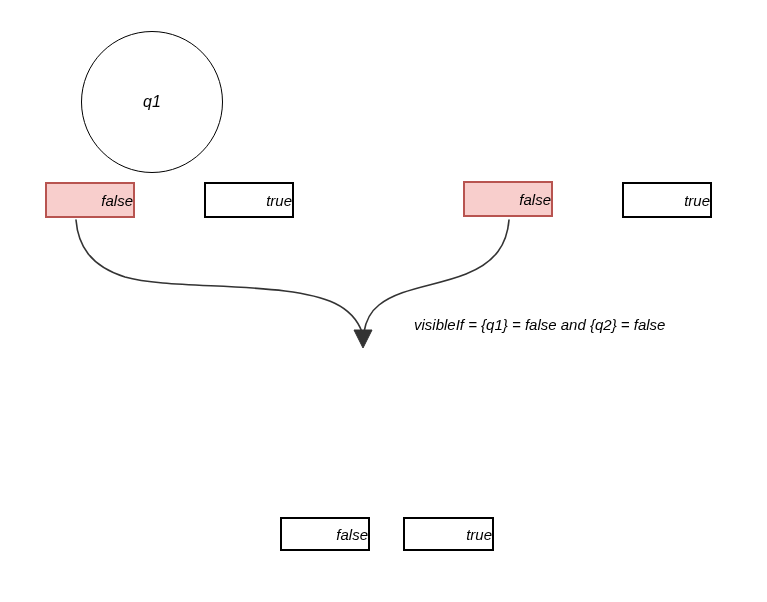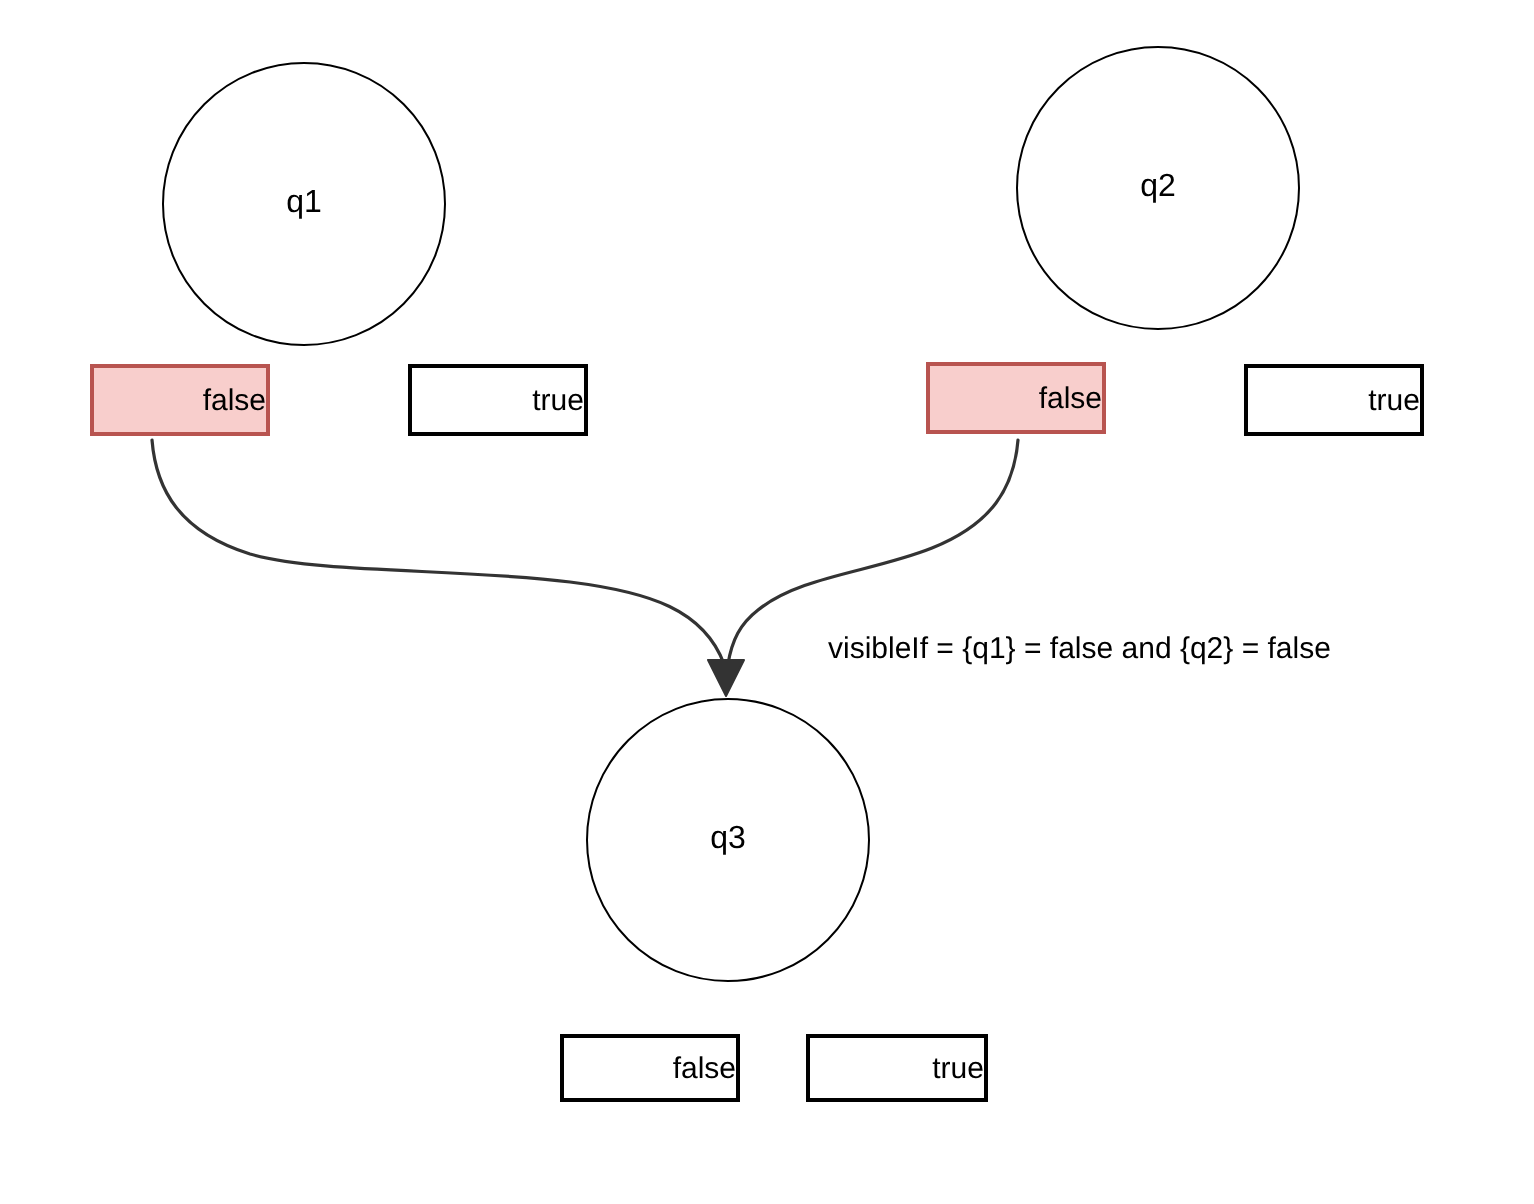--- a/index.html
+++ b/index.html
@@ -13,20 +13,21 @@
   * { margin: 0; padding: 0; box-sizing: border-box; }
   html, body { background: var(--background); }
   body { font-family: "Liberation Sans", "DejaVu Sans", sans-serif; color: var(--text); }
 
   .canvas {
     position: relative;
     width: 767px;
     height: 602px;
     background: var(--background);
     overflow: hidden;
+    font-style: italic;
   }
 
   .edges-layer {
     position: absolute;
     left: 0; top: 0;
     width: 767px; height: 602px;
     pointer-events: none;
   }
   .edges-layer path {
     fill: none;
@@ -96,26 +97,20 @@
 
   <svg class="edges-layer" viewBox="0 0 767 602" xmlns="http://www.w3.org/2000/svg">
     <path d="M76,220 C78,245 90,266 125,277 C160,287 230,284 285,291 C325,296 352,305 362,332"></path>
     <path d="M509,220 C507,244 496,262 466,274 C436,286 400,288 379,305 C370,312 366,320 364,332"></path>
     <polygon points="363,348 354,330 372,330"></polygon>
   </svg>
 
   <div class="node-circle node-q1">
     <span>q1</span>
   </div>
-  <div class="node-circle node-q2">
-    <span>q2</span>
-  </div>
-  <div class="node-circle node-q3">
-    <span>q3</span>
-  </div>
 
   <div class="option-box selected opt-q1-false">
     <span>false</span>
   </div>
   <div class="option-box opt-q1-true">
     <span>true</span>
   </div>
 
   <div class="option-box selected opt-q2-false">
     <span>false</span>

